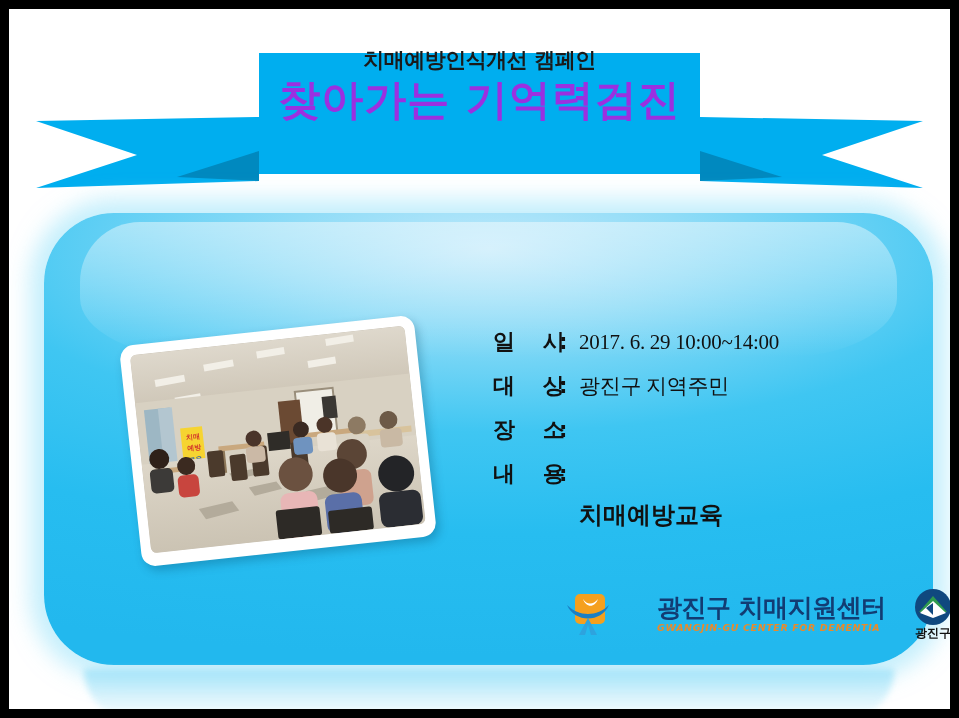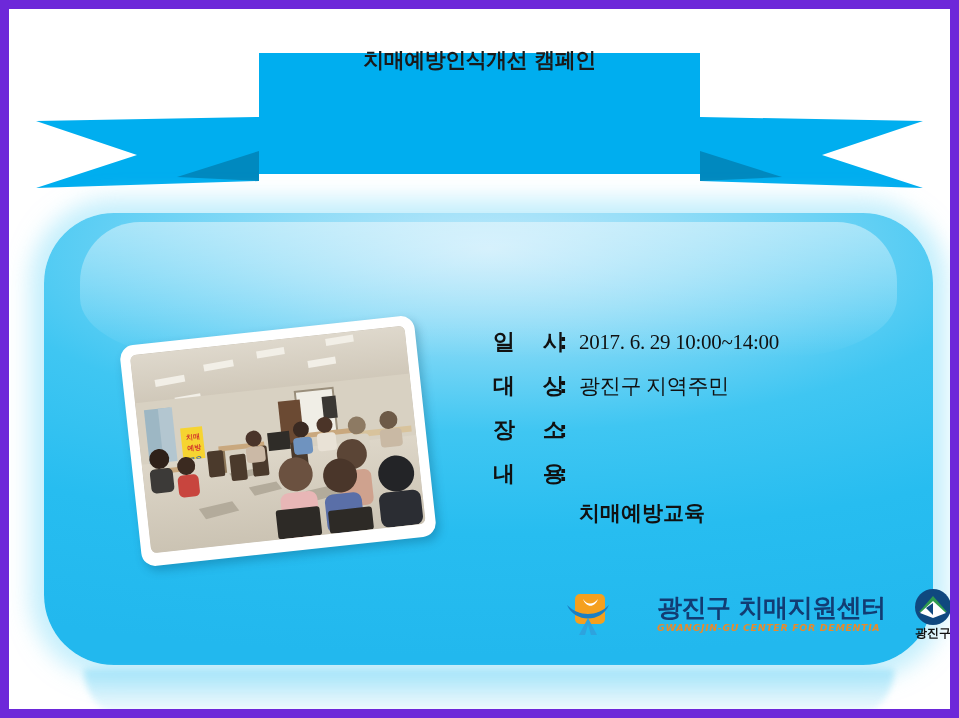--- a/index.html
+++ b/index.html
@@ -14,21 +14,21 @@
     overflow: hidden;
   }
 
   
   .poster {
     position: relative;
     width: 959px;
     height: 718px;
     background: #ffffff;
     box-sizing: border-box;
-    border: 9px solid #6d28d9;
+    border: 9px solid #000000;
     overflow: hidden;
   }
 
   
   .ribbon {
     position: absolute;
     left: 0;
     top: 24px;
     width: 941px;
     height: 160px;
@@ -153,21 +153,21 @@
   }
   .info-value {
     font-size: 21px;
     font-weight: bold;
     color: #111111;
     letter-spacing: -0.3px;
   }
   .info-value.plain { font-weight: normal; font-family: Liberation Serif, serif; }
   .info-cont {
     margin-left: 86px;
-    font-size: 21px;
+    font-size: 24px;
     font-weight: bold;
     color: #111111;
     margin-top: -4px;
     margin-bottom: 14px;
   }
 
   
   .logos {
     position: absolute;
     left: 556px;
@@ -211,20 +211,21 @@
       <polygon points="250,118 250,148 168,144" fill="#0089BF"></polygon>
 
       <polygon points="691,118 691,148 773,144" fill="#0089BF"></polygon>
 
       <polygon points="250,20 691,20 691,141 250,141" fill="#00AEEF"></polygon>
     </svg>
   </div>
 
   <div class="ribbon-text-wrap">
     <div class="ribbon-subtitle">치매예방인식개선 캠페인</div>
+    <div class="ribbon-title">찾아가는 기억력검진</div>
   </div>
 
   <div class="panel">
     <div class="panel-sheen"></div>
   </div>
   <div class="panel-reflection"></div>
 
   <div class="photo-frame">
     <div class="photo">
       <svg viewBox="0 0 276 199" preserveAspectRatio="none" xmlns="http://www.w3.org/2000/svg">

